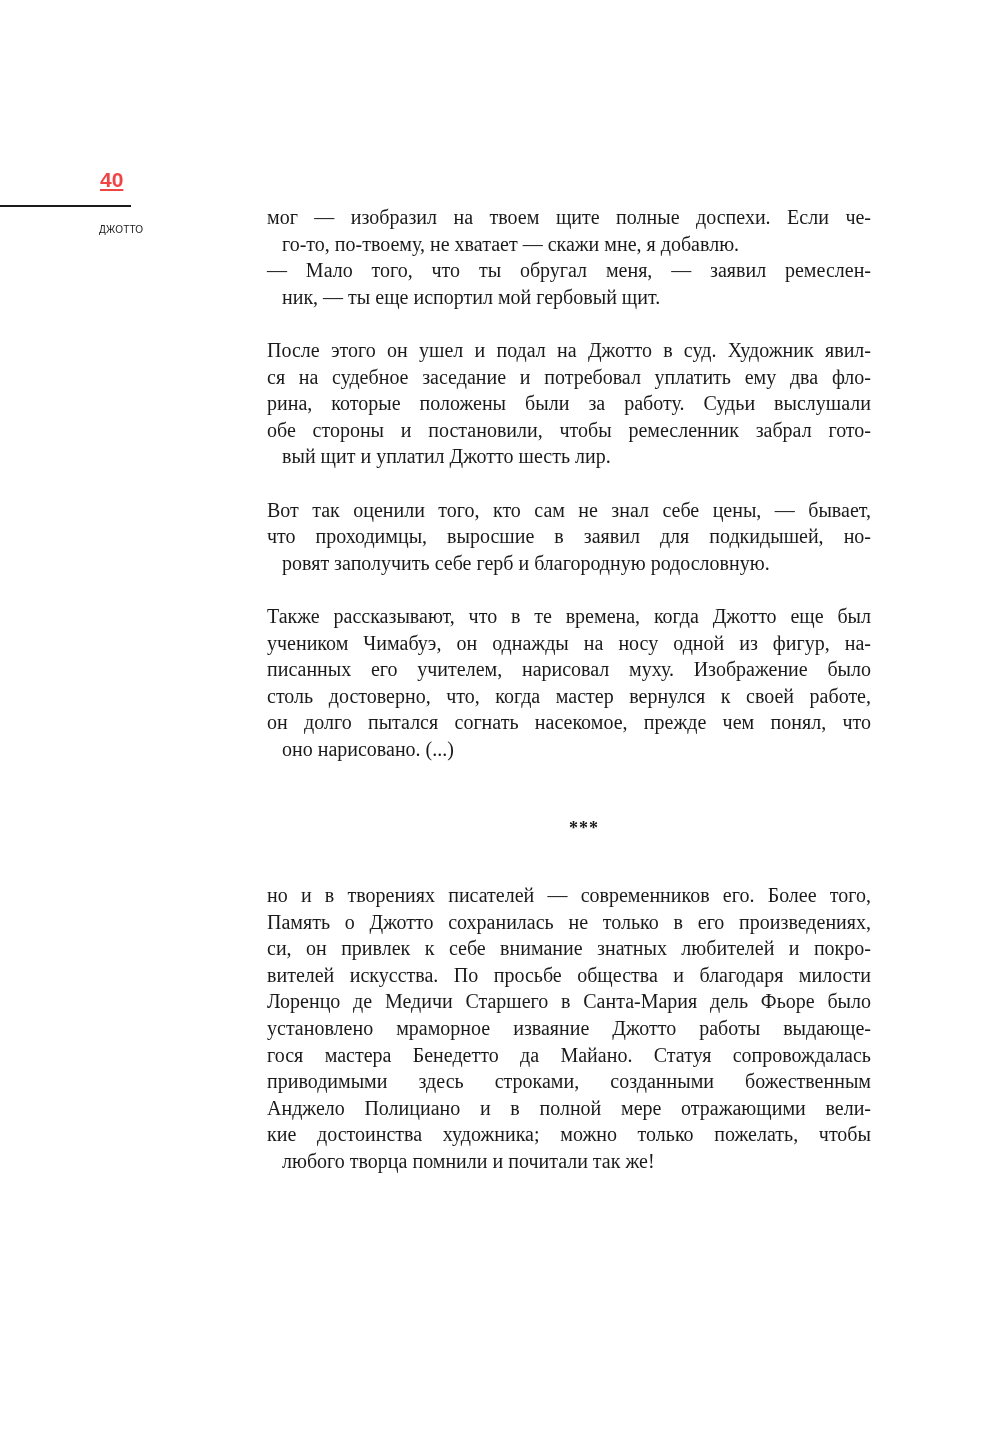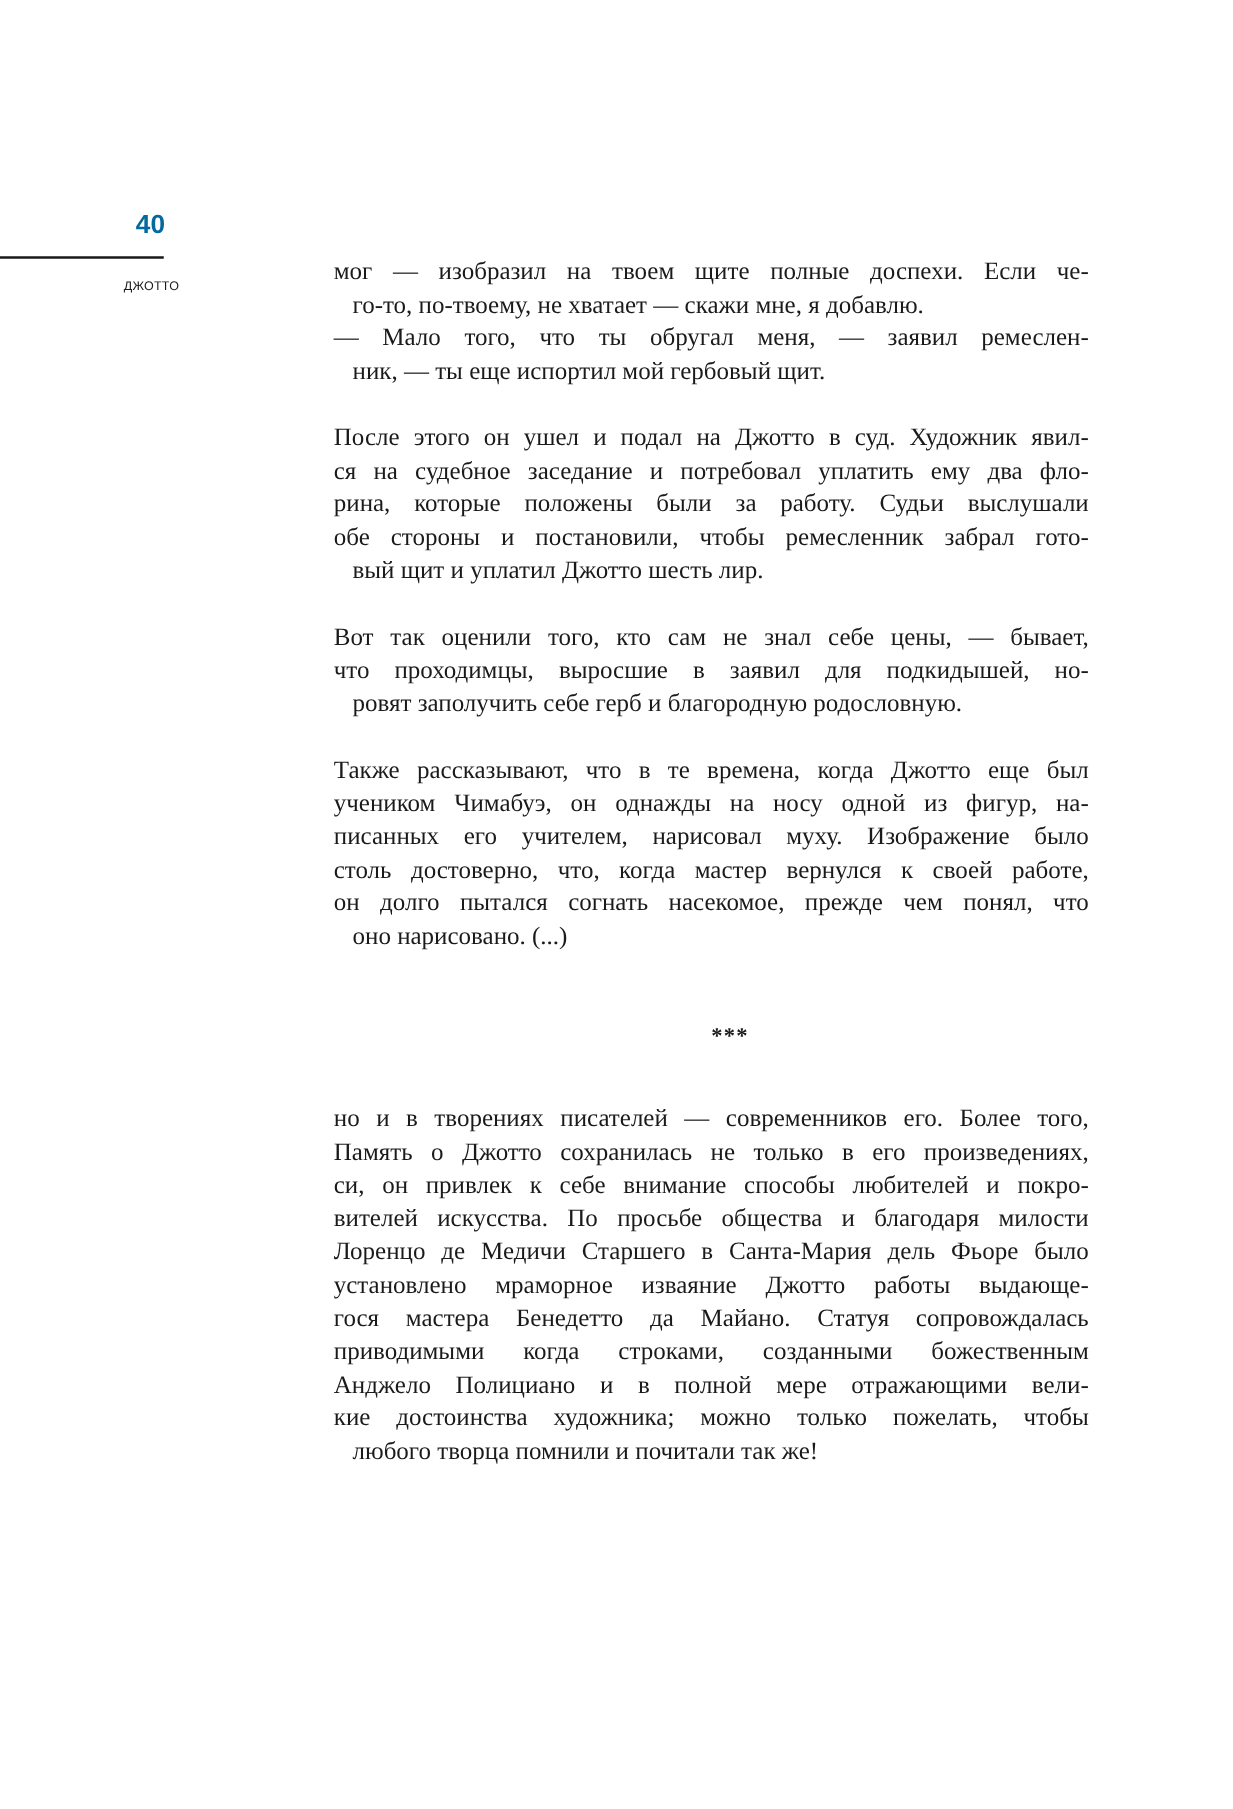--- a/index.html
+++ b/index.html
@@ -12,26 +12,27 @@
     height: 1447px;
     position: relative;
     overflow: hidden;
     color: #1a1a1a;
   }
   .page-number {
     position: absolute;
     left: 100px;
     top: 168px;
     width: 32px;
-    text-align: right;
+    text-align: left;
     font-family: "Liberation Sans", sans-serif;
     font-weight: bold;
     font-size: 21px;
     line-height: 24px;
-    color: #0369a1;
+    color: #ef4444;
+    text-decoration: underline;
   }
   .header-rule {
     position: absolute;
     left: 0;
     top: 205px;
     width: 131px;
     height: 0;
     border-top: 2px solid #1a1a1a;
   }
   .running-head {
@@ -114,25 +115,25 @@
       <span class="line">столь достоверно, что, когда мастер вернулся к своей работе,</span>
       <span class="line">он долго пытался согнать насекомое, прежде чем понял, что</span>
       <span class="line last">оно нарисовано. (...)</span>
     </p>
 
     <div class="separator">***</div>
 
     <p class="para">
       <span class="line">но и в творениях писателей — современников его. Более того,</span>
       <span class="line">Память о Джотто сохранилась не только в его произведениях,</span>
-      <span class="line">си, он привлек к себе внимание способы любителей и покро-</span>
+      <span class="line">си, он привлек к себе внимание знатных любителей и покро-</span>
       <span class="line">вителей искусства. По просьбе общества и благодаря милости</span>
       <span class="line">Лоренцо де Медичи Старшего в Санта-Мария дель Фьоре было</span>
       <span class="line">установлено мраморное изваяние Джотто работы выдающе-</span>
       <span class="line">гося мастера Бенедетто да Майано. Статуя сопровождалась</span>
-      <span class="line">приводимыми когда строками, созданными божественным</span>
+      <span class="line">приводимыми здесь строками, созданными божественным</span>
       <span class="line">Анджело Полициано и в полной мере отражающими вели-</span>
       <span class="line">кие достоинства художника; можно только пожелать, чтобы</span>
       <span class="line last">любого творца помнили и почитали так же!</span>
     </p>
 
   </div>
 </div>
 
 </body></html>

